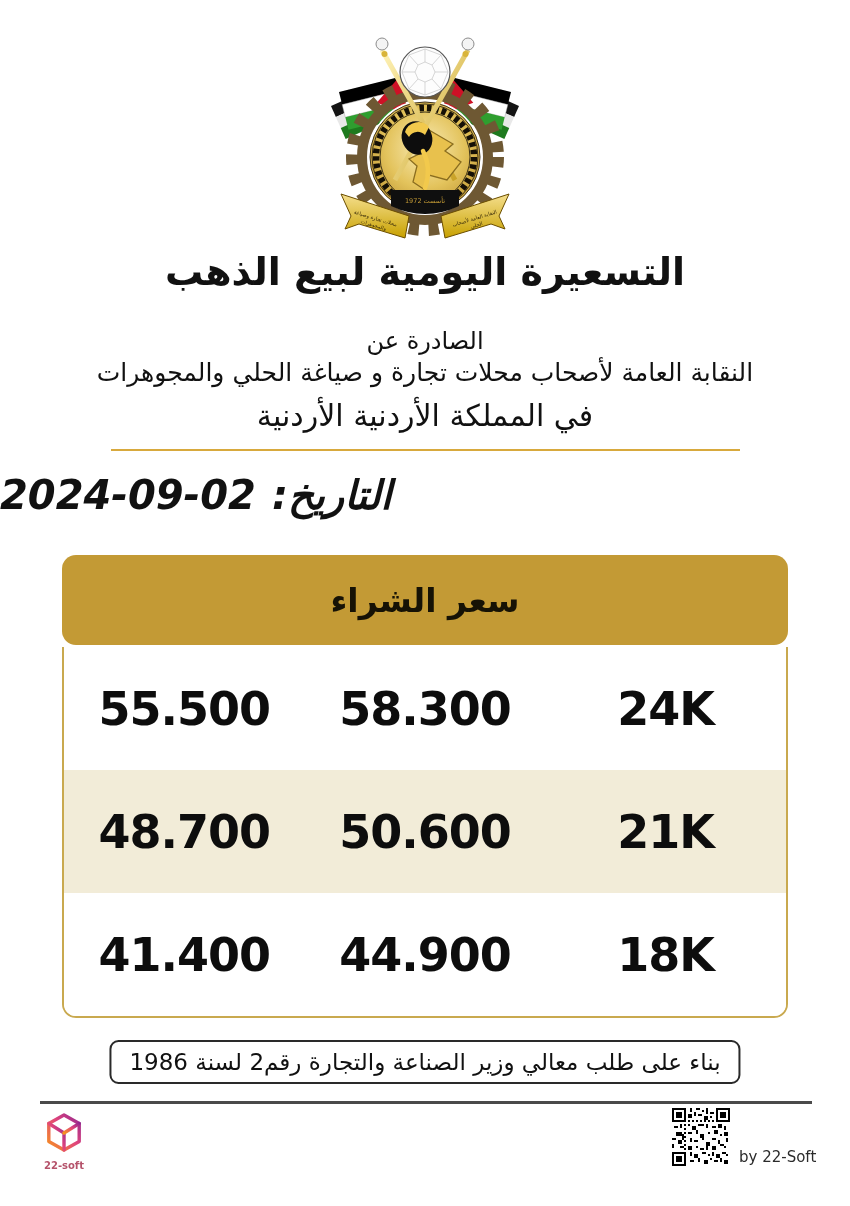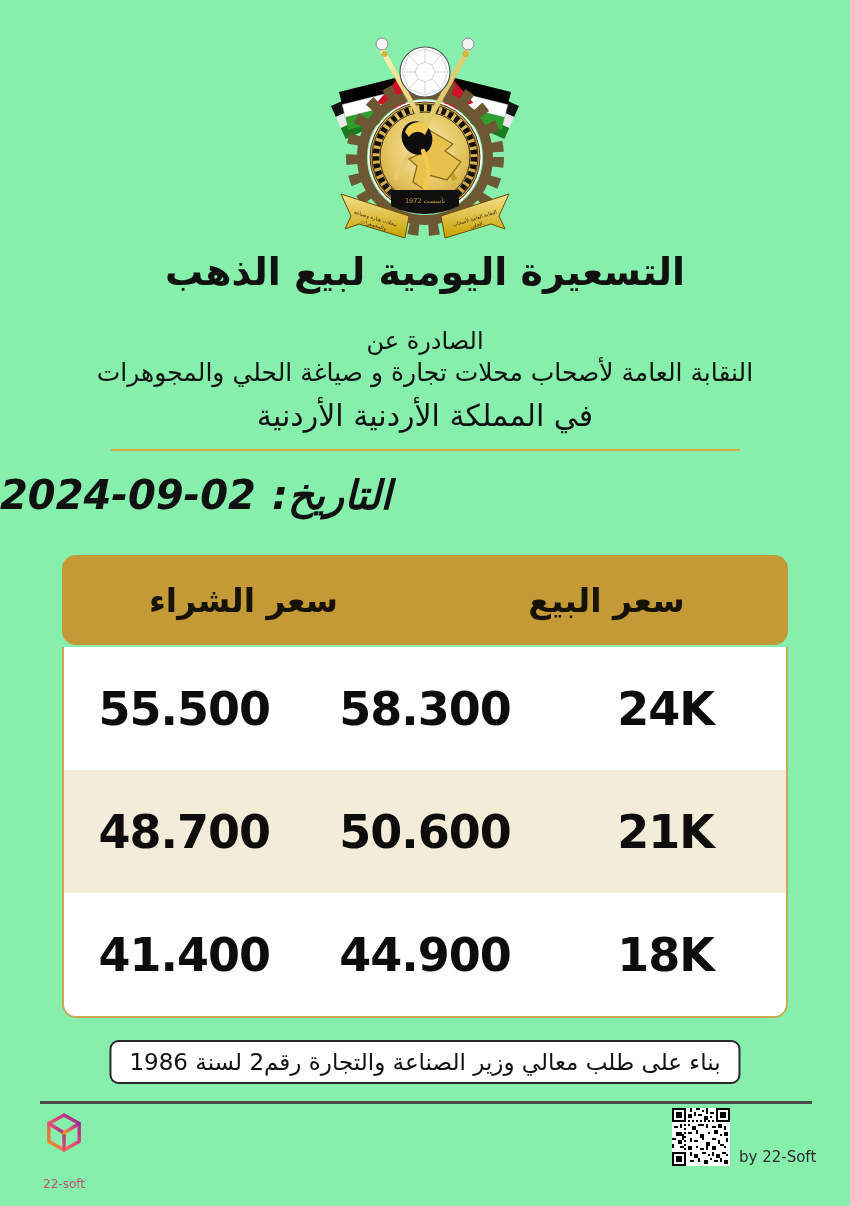--- a/index.html
+++ b/index.html
@@ -1,17 +1,17 @@
 <!DOCTYPE html>
 <html lang="ar"><head>
 <meta charset="utf-8">
 <style>
   html,body{margin:0;padding:0;background:#e9e9e9;}
   .page{
-    position:relative;width:850px;height:1206px;margin:0 auto;background:#86efac;
+    position:relative;width:850px;height:1206px;margin:0 auto;background:#ffffff;
     font-family:"DejaVu Sans",sans-serif;direction:rtl;overflow:hidden;color:#111;
   }
   
   .emblem{position:absolute;top:32px;left:50%;transform:translateX(-50%);}
   
   .title{position:absolute;top:250px;right:0;left:0;text-align:center;
          font-size:38px;font-weight:bold;letter-spacing:0;}
   .issued1{position:absolute;top:327px;right:0;left:0;text-align:center;font-size:24px;}
   .issued2{position:absolute;top:358px;right:0;left:0;text-align:center;font-size:25px;}
   .issued3{position:absolute;top:398px;right:0;left:0;text-align:center;font-size:30px;}
@@ -30,21 +30,21 @@
   .trow.alt{background:#F2ECD8;}
   .cell{flex:1;text-align:center;}
   .num{letter-spacing:-1px;}
   .karat{letter-spacing:-1px;}
   
   .note-box{position:absolute;top:1040px;left:50%;transform:translateX(-50%);
             border:2px solid #2a2a2a;border-radius:9px;padding:7px 18px;
             font-size:23px;white-space:nowrap;background:#fff;}
   .dark-divider{position:absolute;top:1101px;left:40px;width:772px;height:3px;background:#4a4a4a;}
   .brand{position:absolute;left:40px;top:1112px;width:48px;text-align:center;direction:ltr;}
-  .brand-small{font-size:12px;color:#b5536b;margin-top:19px;font-family:"DejaVu Sans",sans-serif;}
+  .brand-small{font-size:10px;color:#b5536b;margin-top:2px;font-family:"DejaVu Sans",sans-serif;font-weight:bold;}
   .qr-wrap{position:absolute;left:672px;top:1108px;display:flex;align-items:flex-end;
            gap:9px;direction:ltr;}
   .byline{font-size:15px;color:#2b2b2b;font-family:"DejaVu Sans",sans-serif;}
 </style>
 </head>
 <body>
 
 <div class="page">
 
   <svg class="emblem" width="200" height="218" viewBox="0 0 200 218" aria-hidden="true">
@@ -161,21 +161,20 @@
   <div class="issued2">النقابة العامة لأصحاب محلات تجارة و صياغة الحلي والمجوهرات</div>
   <div class="issued3">في المملكة الأردنية الأردنية</div>
   <div class="gold-divider"></div>
 
   <div class="date-row">
     <span>التاريخ:</span><span class="date-val">02-09-2024</span>
   </div>
 
   <div class="price-table">
     <div class="thead">
-      <div class="cell">سعر البيع</div>
       <div class="cell">سعر الشراء</div>
     </div>
     <div class="tbody">
       <div class="trow">
         <div class="cell karat">24K</div>
         <div class="cell num">58.300</div>
         <div class="cell num">55.500</div>
       </div>
       <div class="trow alt">
         <div class="cell karat">21K</div>

